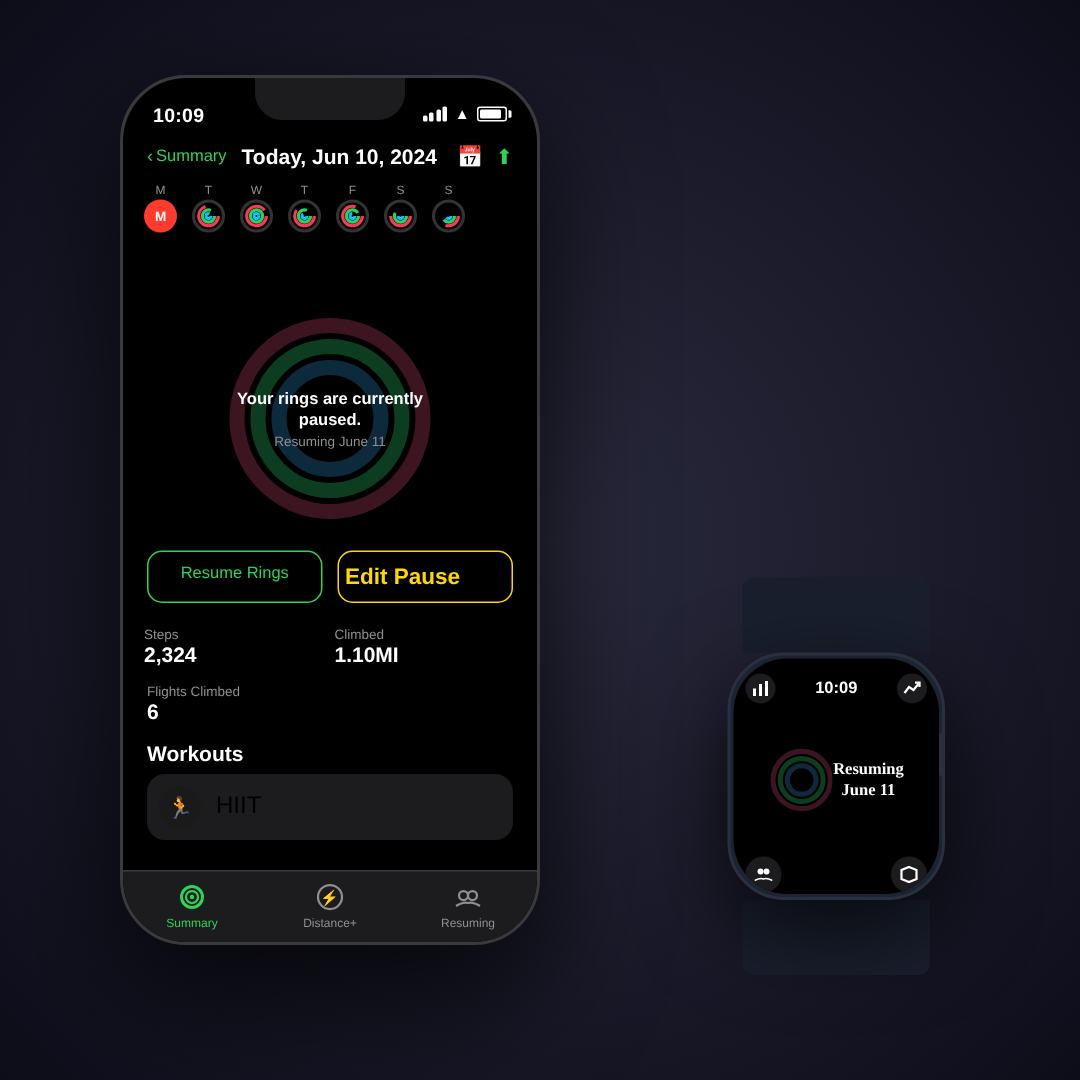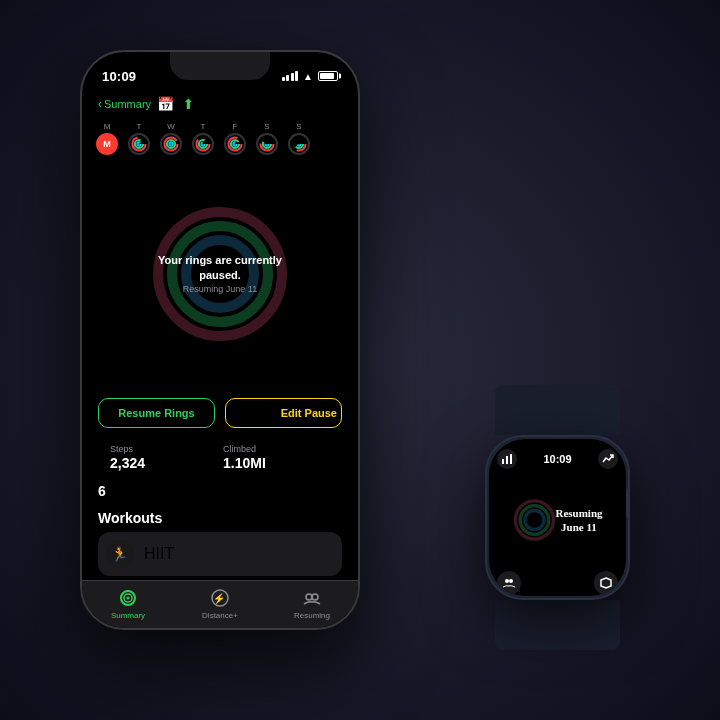--- a/index.html
+++ b/index.html
@@ -233,21 +233,21 @@
       top: 0;
       left: 0;
     }
 
     
     .rings-container {
       flex: 1;
       display: flex;
       flex-direction: column;
       align-items: center;
-      justify-content: center;
+      justify-content: flex-end;
       padding: 8px 0;
     }
 
     .rings-circle {
       width: 140px;
       height: 140px;
       position: relative;
       display: flex;
       align-items: center;
       justify-content: center;
@@ -281,42 +281,42 @@
       padding: 10px 16px;
     }
 
     .btn-resume {
       flex: 1;
       background: #000;
       border: 1.5px solid #30d158;
       border-radius: 10px;
       color: #30d158;
       font-size: 11px;
-      font-weight: 700;
+      font-weight: 400;
       padding: 8px 4px;
       text-align: center;
     }
 
     .btn-edit {
       flex: 1;
       background: #000;
       border: 1.5px solid #ffd60a;
       border-radius: 10px;
       color: #ffd60a;
-      font-size: 11px;
+      font-size: 15px;
       font-weight: 600;
       padding: 8px 4px;
-      text-align: right;
+      text-align: left;
     }
 
     
     .stats-grid {
       display: grid;
       grid-template-columns: 1fr 1fr;
-      padding: 6px 28px;
+      padding: 6px 14px;
       gap: 6px;
     }
 
     .stat-item label {
       color: #8e8e93;
       font-size: 9px;
       display: block;
     }
 
     .stat-value {
@@ -330,21 +330,21 @@
     }
 
     .stat-full label {
       color: #8e8e93;
       font-size: 9px;
       display: block;
     }
 
     
     .workouts-section {
-      padding: 6px 16px 4px;
+      padding: 6px 16px 20px;
     }
 
     .workouts-title {
       color: #fff;
       font-size: 14px;
       font-weight: 700;
       margin-bottom: 6px;
     }
 
     .workout-item {
@@ -577,20 +577,21 @@
             <div class="battery-fill"></div>
           </div>
         </div>
       </div>
 
       <div class="nav-bar">
         <div class="back-btn">
           <span class="back-chevron">‹</span>
           <span>Summary</span>
         </div>
+        <span class="nav-title">Today, Jun 10, 2024</span>
         <div class="nav-icons">
           <span class="nav-icon">📅</span>
           <span class="nav-icon">⬆</span>
         </div>
       </div>
 
       <div class="day-strip">
 
         <div class="day-item">
           <span class="day-label">M</span>
@@ -690,20 +691,21 @@
         <div class="stat-item">
           <label>Steps</label>
           <span class="stat-value">2,324</span>
         </div>
         <div class="stat-item">
           <label>Climbed</label>
           <span class="stat-value">1.10MI</span>
         </div>
       </div>
       <div class="stat-full">
+        <label>Flights Climbed</label>
         <span class="stat-value">6</span>
       </div>
 
       <div class="workouts-section">
         <div class="workouts-title">Workouts</div>
         <div class="workout-item">
           <div class="workout-icon">🏃</div>
           <span>HIIT</span>
         </div>
       </div>

